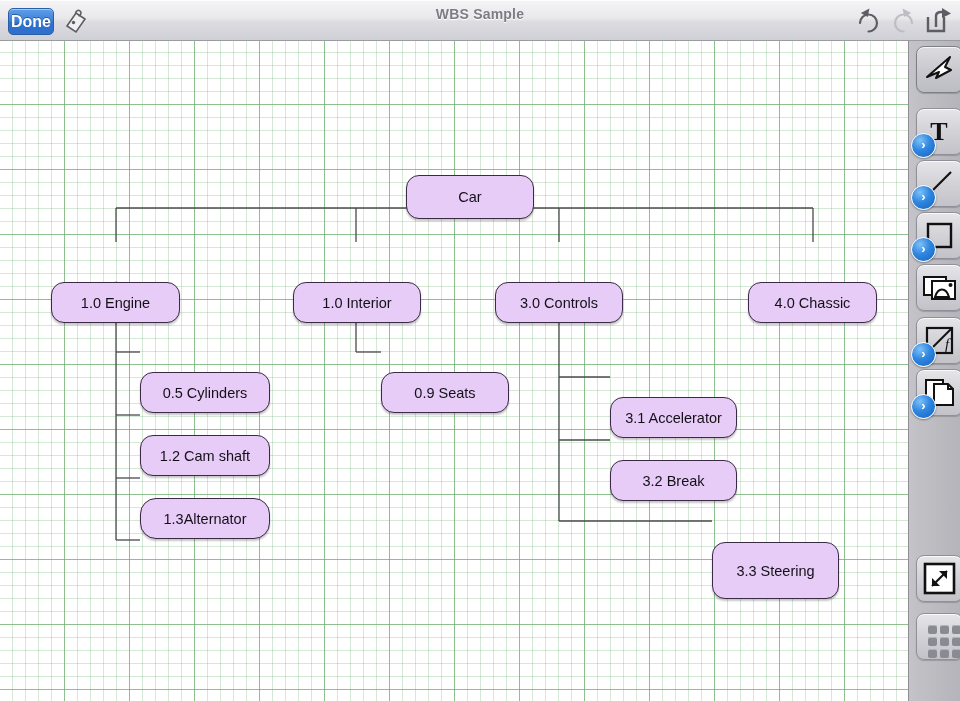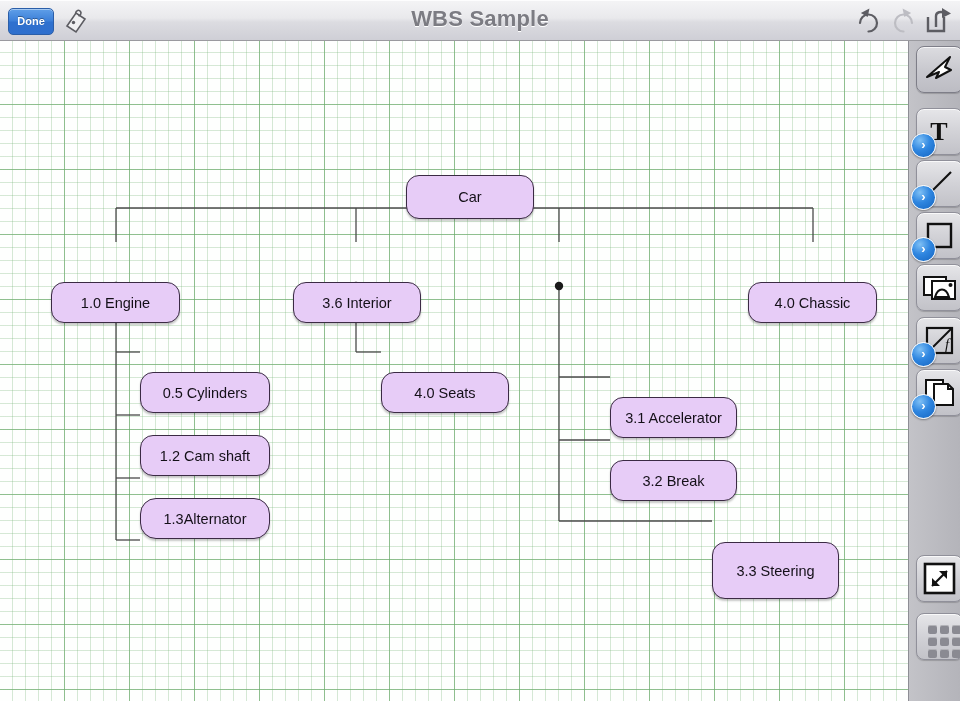--- a/index.html
+++ b/index.html
@@ -8,25 +8,25 @@
   #app{position:relative;width:960px;height:701px;overflow:hidden;}
 
   
   #topbar{position:absolute;left:0;top:0;width:960px;height:41px;
     background:linear-gradient(to bottom,#f4f4f6 0%,#e9e9ec 45%,#dcdce1 55%,#cfcfd6 100%);
     border-bottom:1px solid #9a9a9f;box-sizing:border-box;}
   #topbar:after{content:"";position:absolute;left:0;right:0;top:0;height:1px;background:#fdfdfe;}
   .done-btn{position:absolute;left:8px;top:8px;width:44px;height:25px;border-radius:5px;
     background:linear-gradient(to bottom,#5f9fe8 0%,#3c7fd8 48%,#2f71cf 52%,#2f6fcd 100%);
     border:1px solid #2b5ea8;box-shadow:inset 0 1px 0 rgba(255,255,255,.45);
-    color:#fff;font-size:11px;font-weight:bold;line-height:25px;text-align:center;
+    color:#fff;font-size:16px;font-weight:bold;line-height:25px;text-align:center;
     text-shadow:0 -1px 0 rgba(0,0,0,.35);cursor:pointer;}
   .tag-icon{position:absolute;left:62px;top:6px;width:28px;height:29px;cursor:pointer;}
   .title{position:absolute;left:0;top:6px;width:960px;text-align:center;
-    font-size:22px;font-weight:bold;color:#7c7c83;
+    font-size:14px;font-weight:bold;color:#7c7c83;
     text-shadow:0 1px 0 #ffffff;letter-spacing:.2px;}
   .tb-right{position:absolute;top:5px;height:31px;cursor:pointer;}
   #undo-btn{right:78px;width:28px;}
   #redo-btn{right:42px;width:28px;}
   #share-btn{right:6px;width:30px;}
 
   
   #canvas{position:absolute;left:0;top:41px;width:960px;height:660px;
     background-color:#fefffe;
     background-image:
@@ -130,36 +130,39 @@
         <circle cx="559" cy="245" r="4.2" fill="#1a1a1a"></circle>
       </svg>
 
   <div class="node" style="left: 406px; top: 94px; width: 128px; height: 44px; background: rgb(231, 204, 247); border-color: rgb(59, 42, 68);">
         <span>Car</span>
       </div>
       <div class="node" style="left: 51px; top: 201px; width: 129px; height: 41px; background: rgb(231, 204, 247); border-color: rgb(59, 42, 68);">
         <span>1.0 Engine</span>
       </div>
       <div class="node" style="left: 293px; top: 201px; width: 128px; height: 41px; background: rgb(231, 204, 247); border-color: rgb(59, 42, 68);">
-        <span>3.6 Interior</span>
+        <span>1.0 Interior</span>
+      </div>
+      <div class="node" style="left: 495px; top: 201px; width: 128px; height: 41px; background: rgb(231, 204, 247); border-color: rgb(59, 42, 68);">
+        <span>3.0 Controls</span>
       </div>
       <div class="node" style="left: 748px; top: 201px; width: 129px; height: 41px; background: rgb(231, 204, 247); border-color: rgb(59, 42, 68);">
         <span>4.0 Chassic</span>
       </div>
       <div class="node" style="left: 140px; top: 291px; width: 130px; height: 41px; background: rgb(231, 204, 247); border-color: rgb(59, 42, 68);">
         <span>0.5 Cylinders</span>
       </div>
       <div class="node" style="left: 140px; top: 354px; width: 130px; height: 41px; background: rgb(231, 204, 247); border-color: rgb(59, 42, 68);">
         <span>1.2 Cam shaft</span>
       </div>
       <div class="node" style="left: 140px; top: 417px; width: 130px; height: 41px; background: rgb(231, 204, 247); border-color: rgb(59, 42, 68); border-radius: 16px;">
         <span>1.3Alternator</span>
       </div>
       <div class="node" style="left: 381px; top: 291px; width: 128px; height: 41px; background: rgb(231, 204, 247); border-color: rgb(59, 42, 68);">
-        <span>4.0 Seats</span>
+        <span>0.9 Seats</span>
       </div>
       <div class="node" style="left: 610px; top: 316px; width: 127px; height: 41px; background: rgb(231, 204, 247); border-color: rgb(59, 42, 68);">
         <span>3.1 Accelerator</span>
       </div>
       <div class="node" style="left: 610px; top: 379px; width: 127px; height: 41px; background: rgb(231, 204, 247); border-color: rgb(59, 42, 68);">
         <span>3.2 Break</span>
       </div>
       <div class="node" style="left: 712px; top: 461px; width: 127px; height: 57px; background: rgb(231, 204, 247); border-color: rgb(59, 42, 68);">
         <span>3.3 Steering</span>
       </div>

